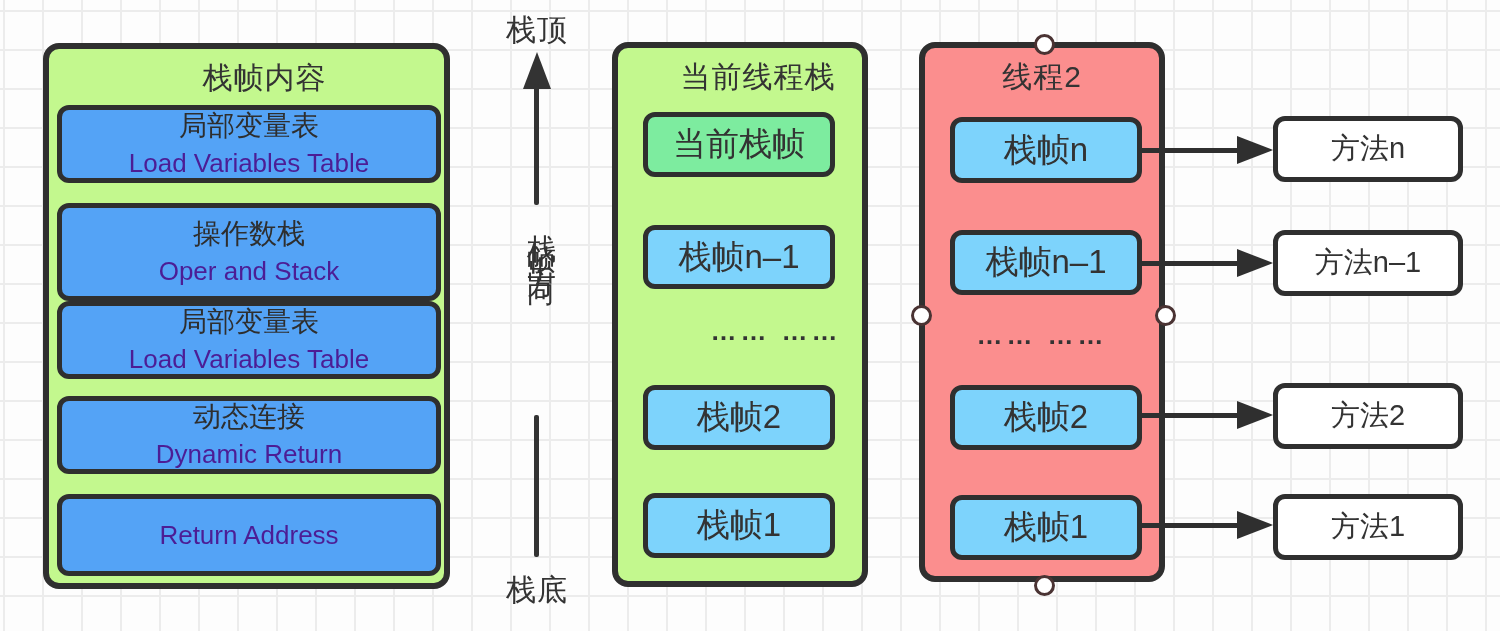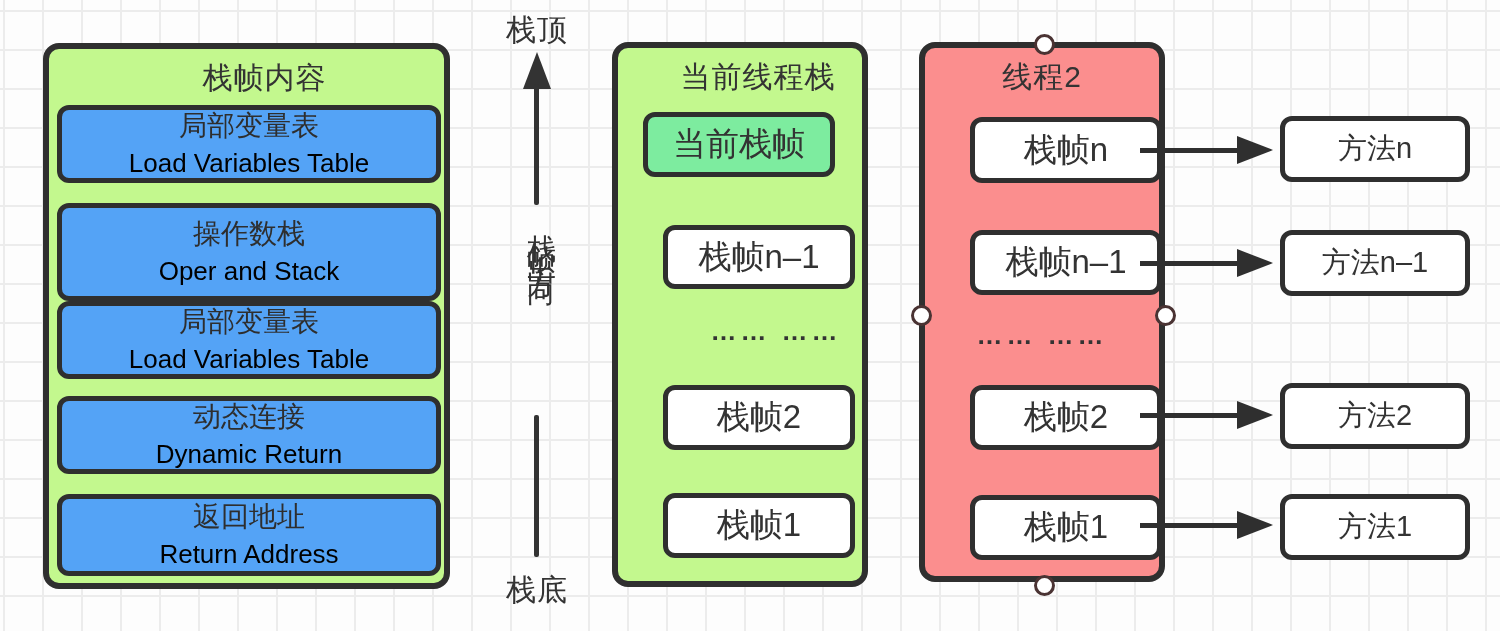--- a/index.html
+++ b/index.html
@@ -41,23 +41,23 @@
     border:5px solid #2f2f2f;
     border-radius:12px;
     display:flex;
     flex-direction:column;
     align-items:center;
     justify-content:center;
     text-align:center;
   }
   .box-blue{background:#54a3f6;}
   .box-bright-green{background:#7dec9f;}
-  .box-pink{background:#ffffff;margin-left:20px;}
+  .box-pink{background:#7dd3fc;}
   .zh-line{font-size:28px;line-height:38px;color:#2e2e2e;}
-  .en-line{font-size:26px;line-height:36px;color:#000000;}
+  .en-line{font-size:26px;line-height:36px;color:#4c1d95;}
   .frame-label{font-size:33px;color:#333;}
   .ellipsis-row{
     position:absolute;
     width:100%;
     text-align:center;
     font-size:26px;
     font-weight:bold;
     letter-spacing:4px;
     color:#333;
   }
@@ -103,21 +103,21 @@
     z-index:8;
   }
   .method-box{
     position:absolute;
     box-sizing:border-box;
     left:1273px;width:190px;height:66px;
     background:#ffffff;
     border:5px solid #2f2f2f;
     border-radius:12px;
     display:flex;align-items:center;justify-content:center;
-    font-size:29px;color:#333;margin-left:7px;
+    font-size:29px;color:#333;
   }
 </style>
 </head>
 <body>
 
 <div id="canvas">
 
   <div class="panel panel-green" style="left:43px;top:43px;width:407px;height:546px;">
     <div class="panel-title">栈帧内容</div>
 
@@ -135,21 +135,20 @@
       <div class="zh-line">局部变量表</div>
       <div class="en-line">Load Variables Table</div>
     </div>
 
     <div class="inner-box box-blue" style="left:8px;top:347px;width:384px;height:78px;">
       <div class="zh-line">动态连接</div>
       <div class="en-line">Dynamic Return</div>
     </div>
 
     <div class="inner-box box-blue" style="left:8px;top:445px;width:384px;height:82px;">
-      <div class="zh-line">返回地址</div>
       <div class="en-line">Return Address</div>
     </div>
   </div>
 
   <div class="axis-label" style="left:497px;top:10px;">栈顶</div>
 
   <div class="head-up" style="left:523px;top:52px;"></div>
   <div class="shaft-v" style="left:534px;top:84px;height:121px;"></div>
 
   <div class="axis-vertical" style="left:522px;top:211px;height:210px;">栈帧出方向</div>

